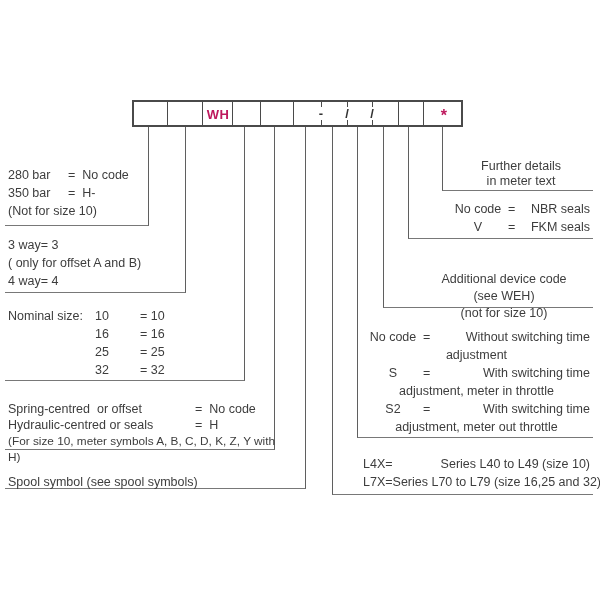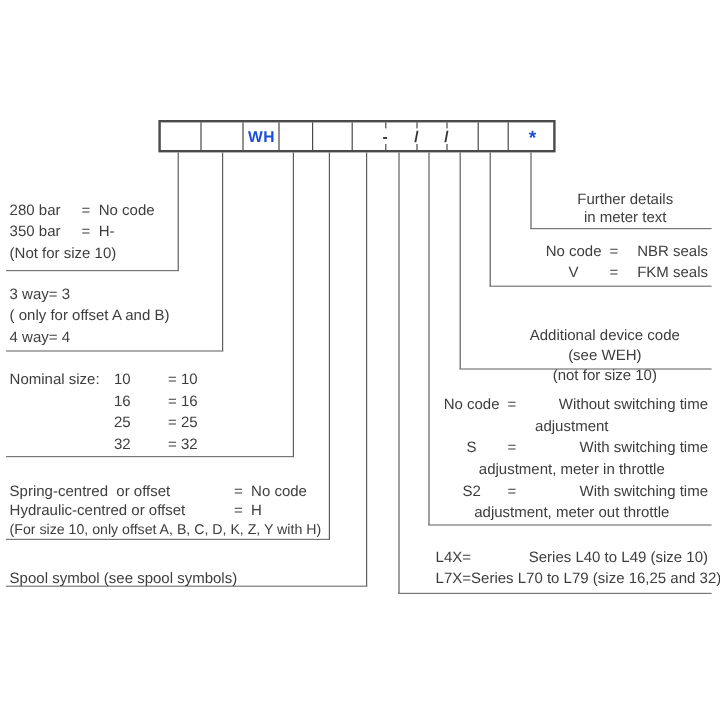--- a/index.html
+++ b/index.html
@@ -22,21 +22,21 @@
   .sep{position:absolute;top:0;bottom:0;width:12px;transform:translateX(-6px);}
   .sep .tick{position:absolute;left:6px;width:0;height:5px;border-left:1.4px solid var(--box-border);}
   .sep .tick.top{top:0;}
   .sep .tick.bot{bottom:0;}
   .sep .glyph{
     position:absolute;left:50%;top:50%;transform:translate(-50%,-54%);
     font-size:13px;color:#333;font-weight:bold;line-height:1;
   }
   .cell-label{
     position:absolute;top:50%;transform:translate(-50%,-50%);
-    font-weight:bold;font-size:13px;color:#1d4ed8;letter-spacing:.5px;line-height:1;
+    font-weight:bold;font-size:13px;color:#be185d;letter-spacing:.5px;line-height:1;
   }
   .cell-label.star{font-size:16px;transform:translate(-50%,-36%);}
   
   .lconn{position:absolute;border-right:1.3px solid var(--line);border-bottom:1.8px solid #787878;}
   .rconn{position:absolute;border-left:1.3px solid var(--line);border-bottom:1.8px solid #787878;}
   
   .tb{position:absolute;line-height:18px;}
   .row{display:flex;}
   .pre{white-space:pre;}
   .lbl60{display:inline-block;width:60px;white-space:pre;}
@@ -141,24 +141,24 @@
       <span class="pre">= 32</span>
     </div>
   </div>
 
   <div class="tb" style="left:8px;top:401px;width:268px;line-height:16px">
     <div class="row">
       <span class="cl-lbl">Spring-centred  or offset</span>
       <span class="pre">=  No code</span>
     </div>
     <div class="row">
-      <span class="cl-lbl">Hydraulic-centred or offset</span>
+      <span class="cl-lbl">Hydraulic-centred or seals</span>
       <span class="pre">=  H</span>
     </div>
-    <div style="font-size:11.8px">(For size 10, only offset A, B, C, D, K, Z, Y with H)</div>
+    <div style="font-size:11.8px">(For size 10, meter symbols A, B, C, D, K, Z, Y with H)</div>
   </div>
 
   <div class="tb" style="left:8px;top:473px;width:290px">
     <div>Spool symbol (see spool symbols)</div>
   </div>
 
   <div class="tb right" style="left:452px;top:159px;width:138px;line-height:14.5px">
     <div>Further details</div>
     <div>in meter text</div>
   </div>

